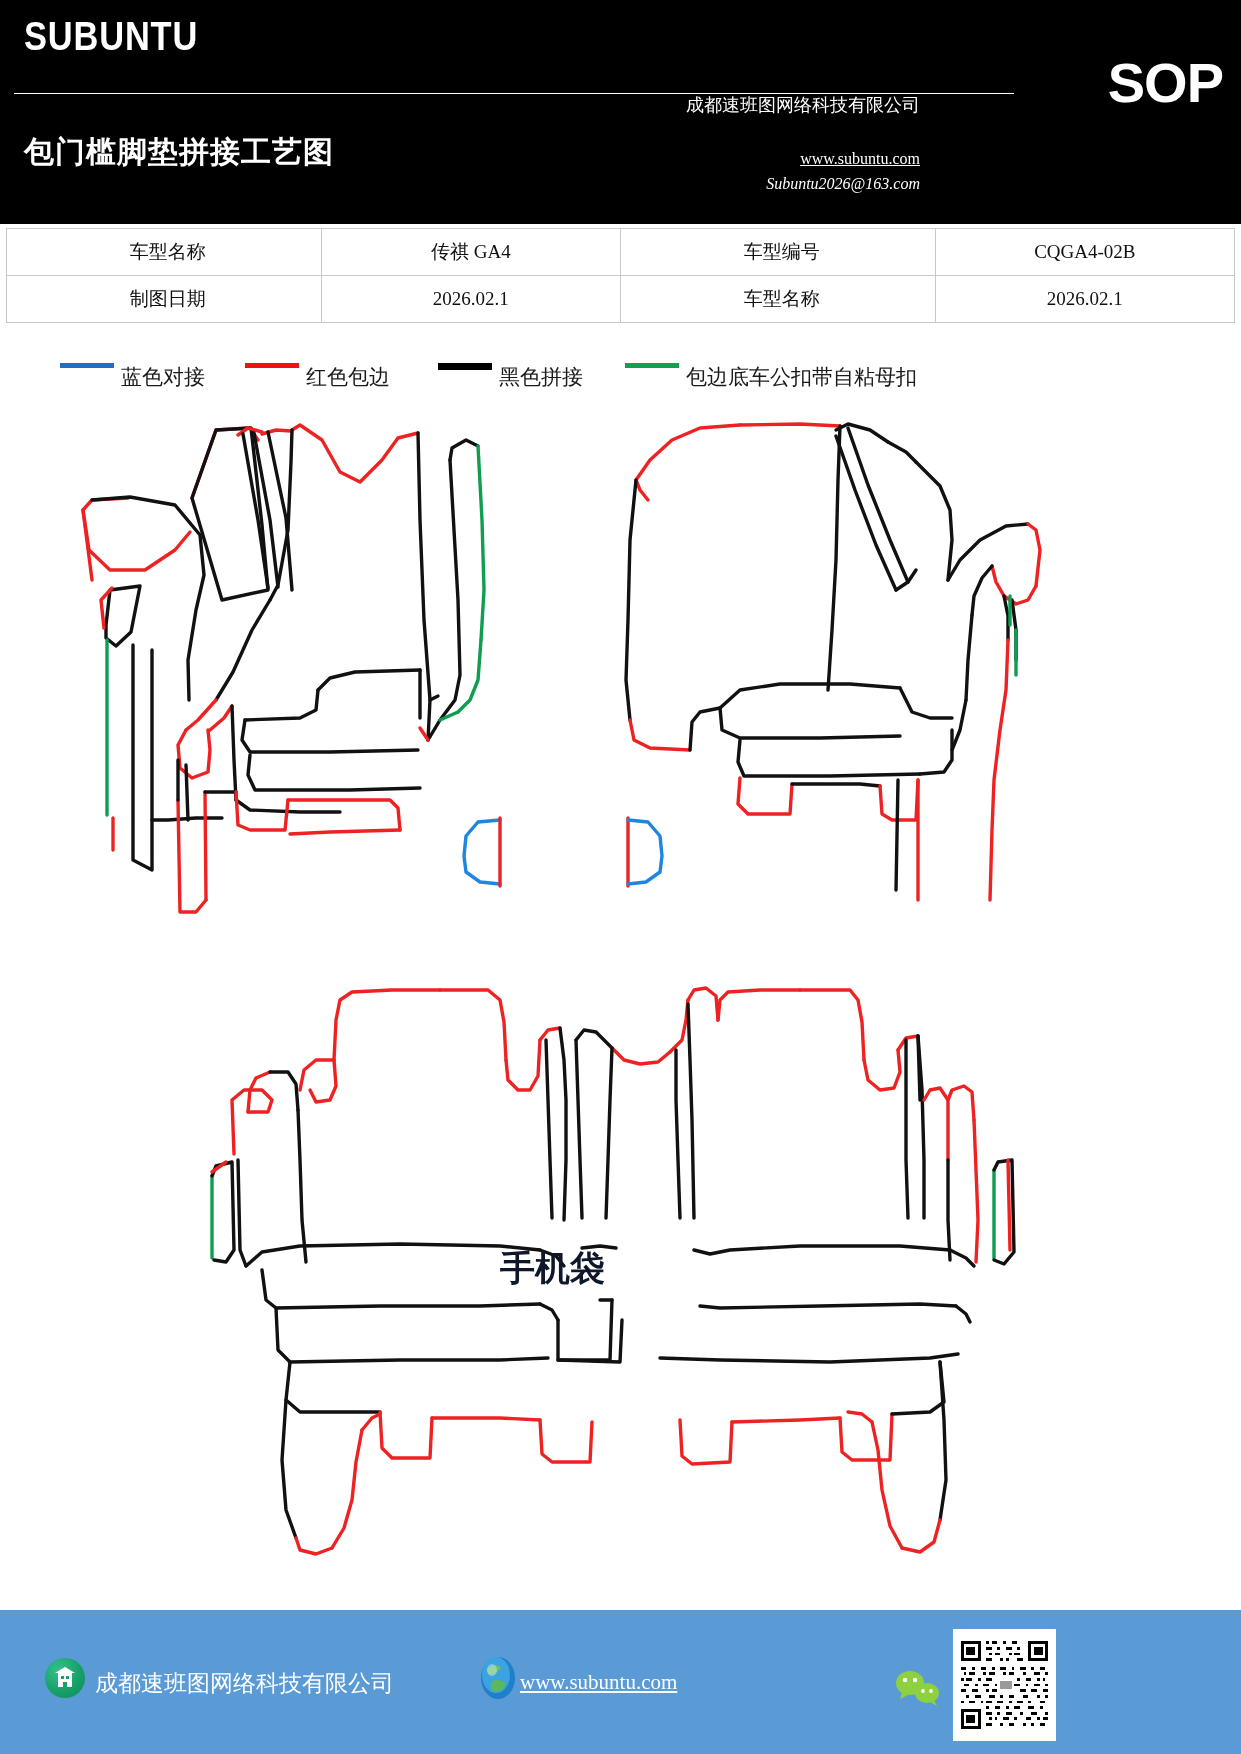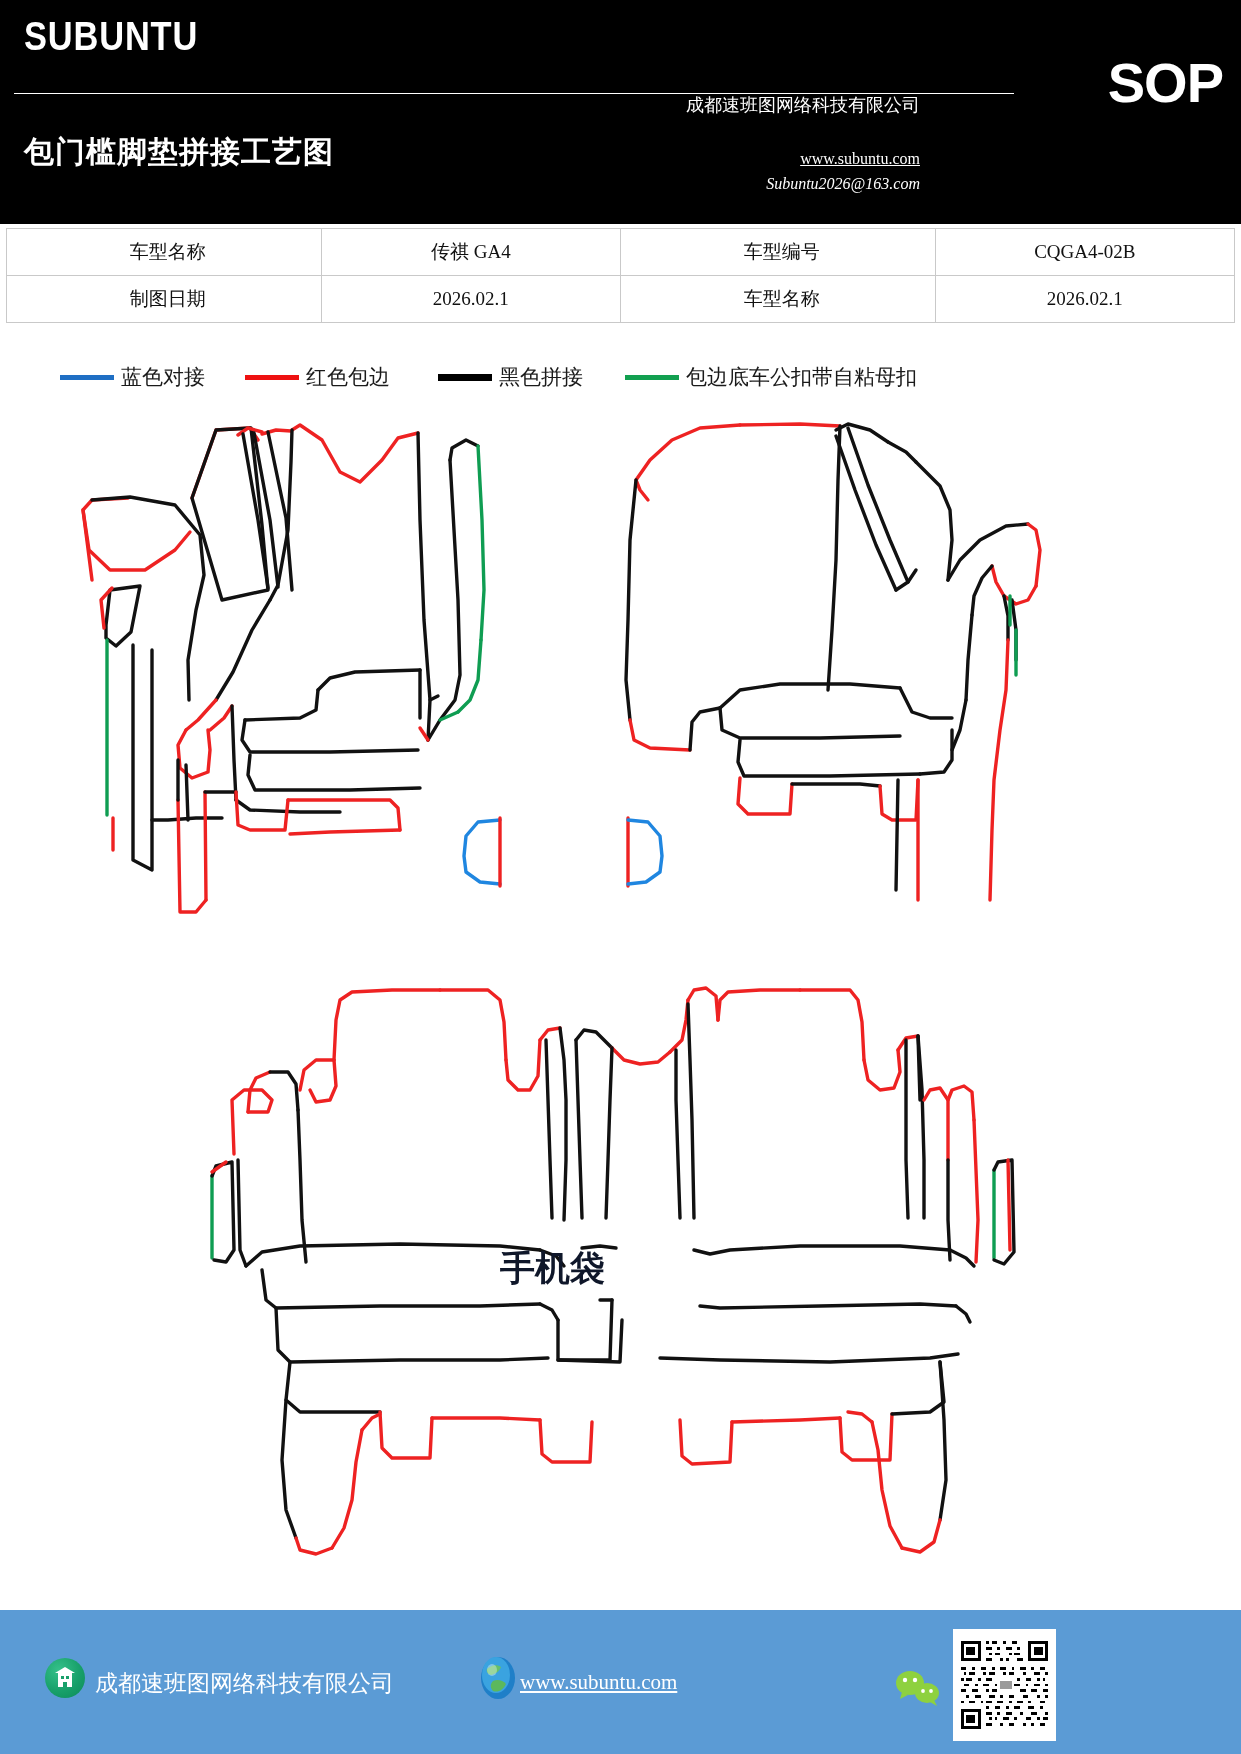--- a/index.html
+++ b/index.html
@@ -119,21 +119,20 @@
   .legend {
     position: absolute;
     left: 60px; top: 360px;
     width: 1050px;
     height: 34px;
     display: flex;
     align-items: center;
   }
   .legend-item {
     display: flex;
-    align-items: center;
     white-space: nowrap;
   }
   .legend-swatch {
     width: 54px;
     height: 5px;
     margin-right: 7px;
     flex: 0 0 auto;
   }
   .legend-label {
     font-size: 21px;

